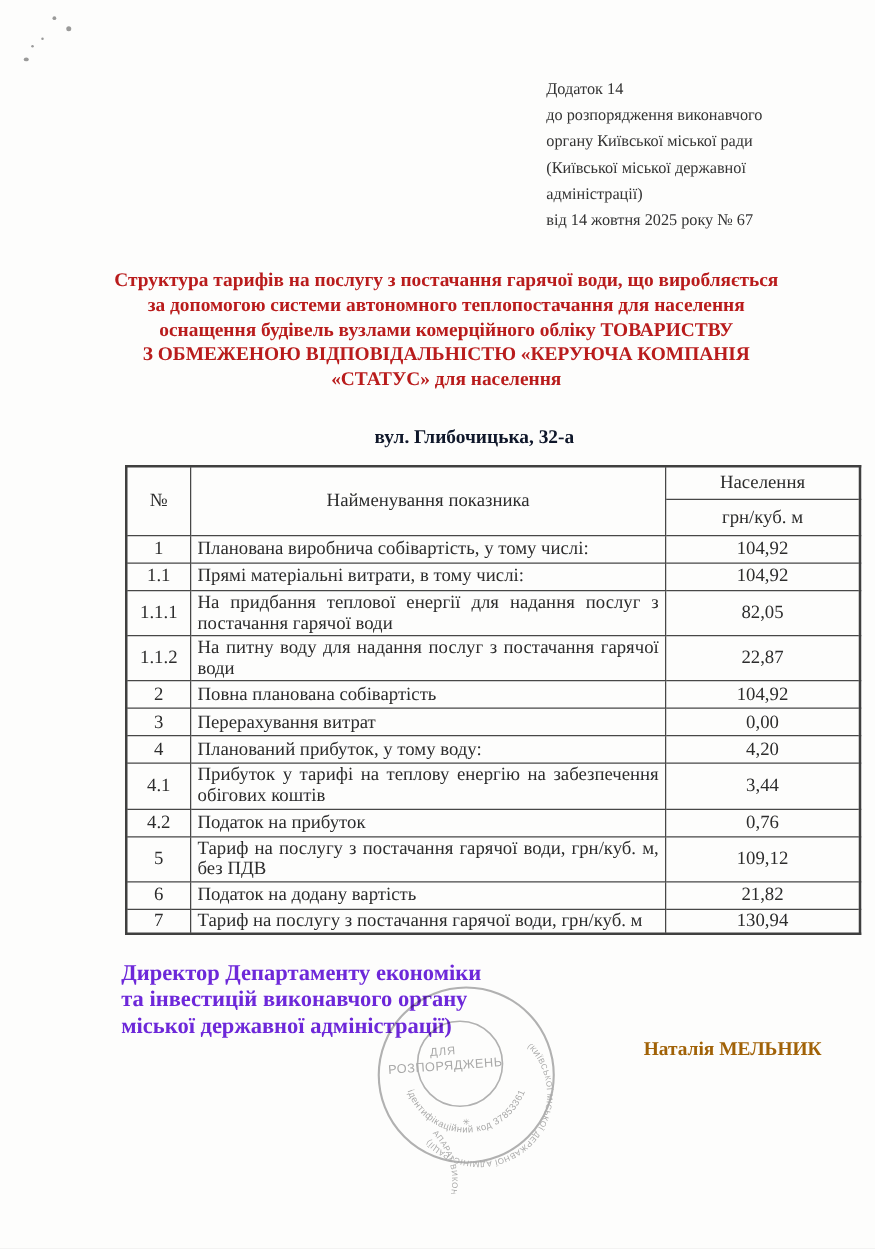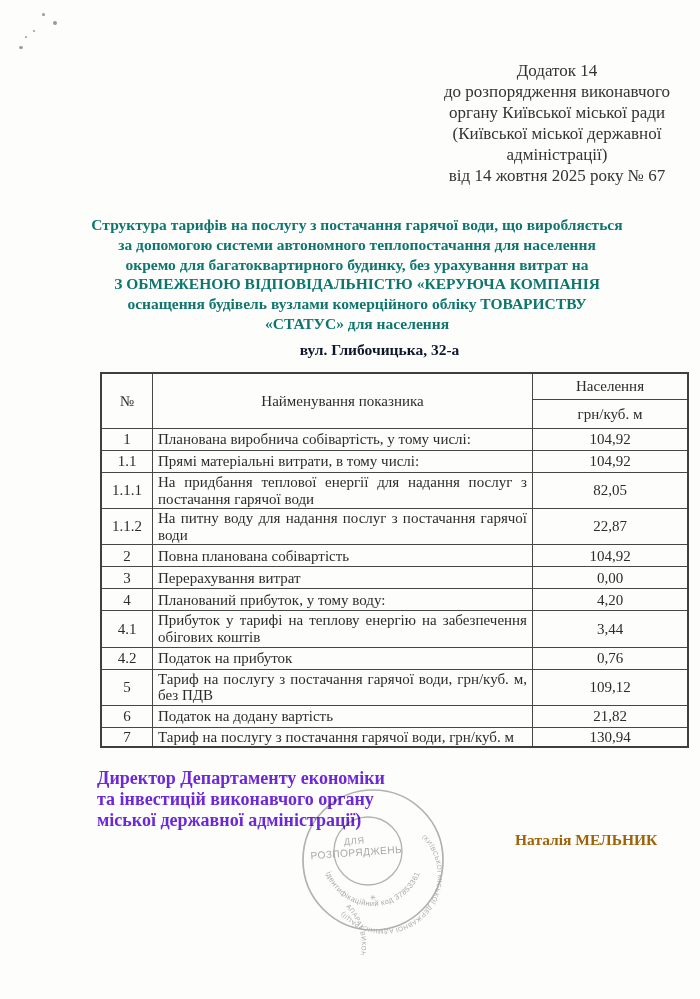--- a/index.html
+++ b/index.html
@@ -11,28 +11,28 @@
     color:#2e2e2e;
     overflow:hidden;
     margin:0 auto;
   }
   
   .speck{position:absolute;background:#6f6f6f;border-radius:50%;opacity:.7;}
 
   
   #hdr-right{
     position:absolute;left:437px;top:60px;width:240px;
-    font-size:17px;line-height:21px;color:#333;text-align:center;
+    font-size:13px;line-height:21px;color:#333;
   }
 
   
   #title{
     position:absolute;left:62px;top:215px;width:590px;
     text-align:center;font-weight:bold;
-    font-size:15.5px;line-height:19.8px;color:#0f766e;
+    font-size:15.5px;line-height:19.8px;color:#b91c1c;
   }
   #address{
     position:absolute;left:100px;top:341px;width:559px;
     text-align:center;font-weight:bold;font-size:15.5px;color:#0f172a;
   }
 
   
   #tariff-table{
     position:absolute;left:100px;top:372px;
     border-collapse:collapse;table-layout:fixed;
@@ -93,23 +93,22 @@
     <div>до розпорядження виконавчого</div>
     <div>органу Київської міської ради</div>
     <div>(Київської міської державної</div>
     <div>адміністрації)</div>
     <div>від 14 жовтня 2025 року № 67</div>
   </div>
 
   <div id="title">
     <div>Структура тарифів на послугу з постачання гарячої води, що виробляється</div>
     <div>за допомогою системи автономного теплопостачання для населення</div>
-    <div>окремо для багатоквартирного будинку, без урахування витрат на</div>
+    <div>оснащення будівель вузлами комерційного обліку ТОВАРИСТВУ</div>
     <div>З ОБМЕЖЕНОЮ ВІДПОВІДАЛЬНІСТЮ «КЕРУЮЧА КОМПАНІЯ</div>
-    <div>оснащення будівель вузлами комерційного обліку ТОВАРИСТВУ</div>
     <div>«СТАТУС» для населення</div>
   </div>
 
   <div id="address">вул. Глибочицька, 32-а</div>
 
   <table id="tariff-table">
     <tbody>
       <tr class="hrow1">
         <td class="num hdr" rowspan="2">№</td>
         <td class="name hdr" rowspan="2" style="text-align:center;">Найменування показника</td>

